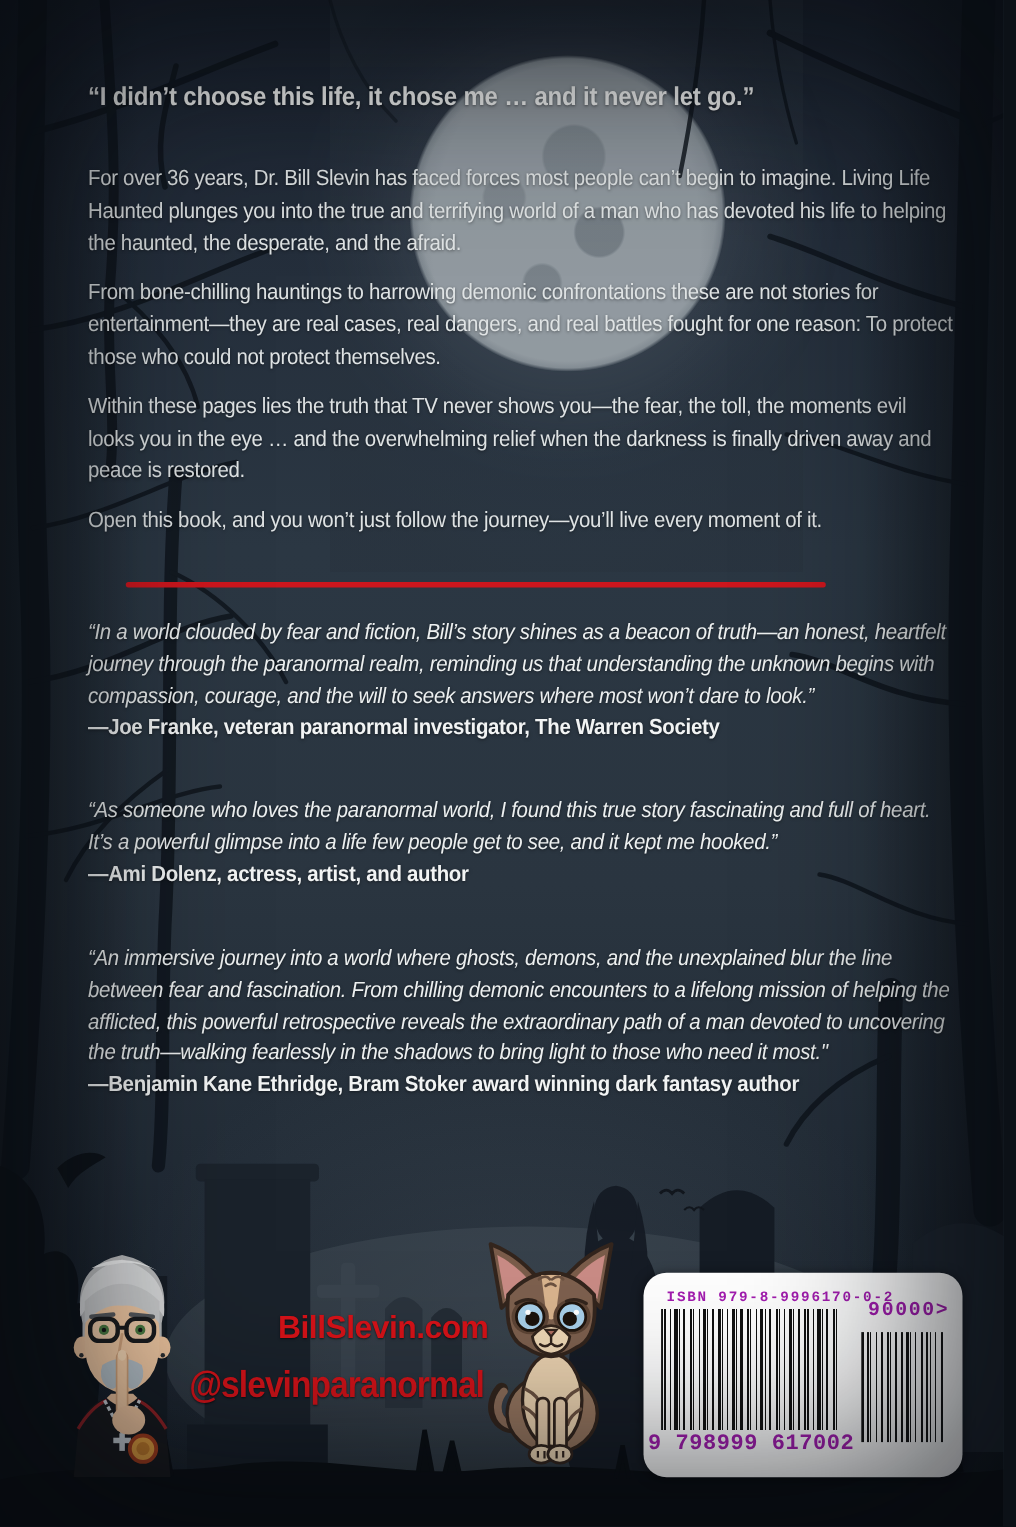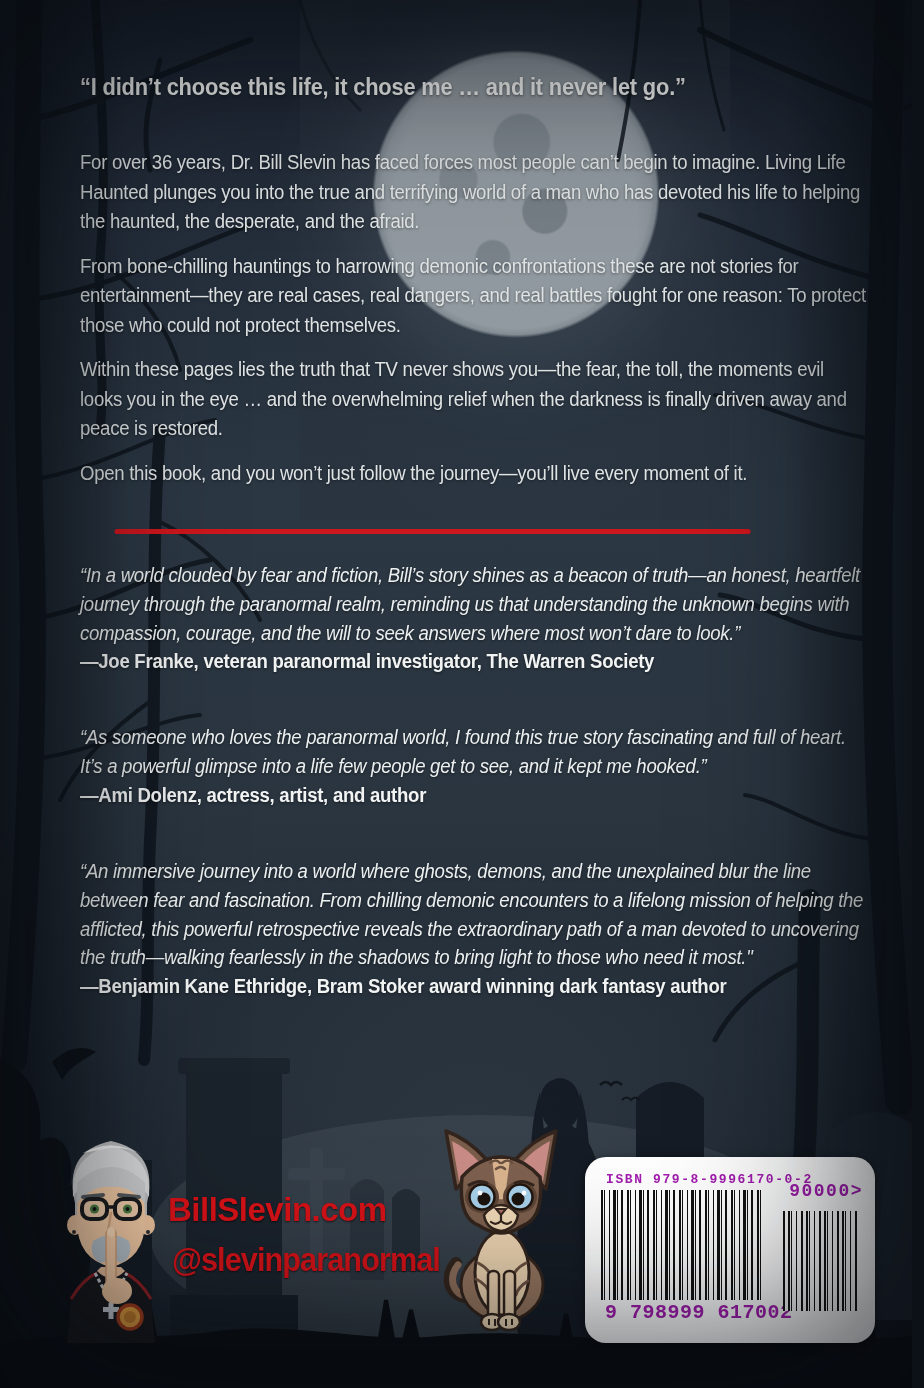--- a/index.html
+++ b/index.html
@@ -45,22 +45,22 @@
   .blurb.last{margin-bottom:0;}
   .divider{margin:41px 0 27px 37px;width:685px;height:5px;border-radius:3px;background:#cd161d;}
   .testimonial{margin:0 0 47px 0;}
   .testimonial.t3{margin-bottom:51px;}
   .quote{margin:0;font-style:italic;font-size:20px;line-height:28.8px;letter-spacing:-.3px;
     color:#edf0f0;text-shadow:0 1px 3px rgba(0,0,0,.45);}
   .attribution{margin:0;font-size:20px;line-height:29px;font-weight:700;letter-spacing:-.3px;
     color:#f2f4f4;text-shadow:0 1px 3px rgba(0,0,0,.5);}
   
   .site-url{
-    position:absolute;left:168px;top:1191px;width:276px;text-align:left;
-    font-size:33px;font-weight:700;letter-spacing:-.5px;color:#d51218;
+    position:absolute;left:168px;top:1191px;width:276px;text-align:right;
+    font-size:29px;font-weight:700;letter-spacing:-.5px;color:#d51218;
     text-shadow:0 1px 2px rgba(0,0,0,.6);
   }
   .social-handle{
     position:absolute;left:156px;top:1240px;width:300px;text-align:center;
     font-size:34px;font-weight:700;letter-spacing:-1px;color:#d51218;
     transform:scaleX(.9);transform-origin:center top;
     text-shadow:0 1px 2px rgba(0,0,0,.6);
   }
   .avatar-svg{position:absolute;left:53px;top:1133px;}
   .cat-svg{position:absolute;left:440px;top:1123px;}
@@ -69,21 +69,21 @@
     position:absolute;left:585px;top:1157px;width:290px;height:186px;
     background:#fefefe;border-radius:21px;box-shadow:0 2px 10px rgba(0,0,0,.5);
     color:#a21caf;
   }
   .bc-isbn{position:absolute;left:21px;top:15px;font-family:"Liberation Mono",monospace;
     font-size:13px;font-weight:700;letter-spacing:1.6px;white-space:nowrap;}
   .bc-bars-main{position:absolute;left:16px;top:33px;width:162px;height:110px;
     background:repeating-linear-gradient(90deg,
       #111 0 2px,#fff 2px 3px,#111 3px 4px,#fff 4px 8px,#111 8px 9px,#fff 9px 12px,
       #111 12px 15px,#fff 15px 16px,#111 16px 17px,#fff 17px 20px,#111 20px 22px,#fff 22px 26px);}
-  .bc-digits{position:absolute;left:20px;top:144px;width:184px;text-align:center;
+  .bc-digits{position:absolute;left:4px;top:144px;width:184px;text-align:center;
     font-family:"Liberation Mono",monospace;font-size:20px;font-weight:700;letter-spacing:.5px;white-space:nowrap;}
   .bc-price{position:absolute;left:192px;top:24px;width:86px;text-align:right;
     font-family:"Liberation Mono",monospace;font-size:18px;font-weight:700;letter-spacing:1.5px;white-space:nowrap;}
   .bc-bars-addon{position:absolute;left:198px;top:54px;width:76px;height:100px;
     background:repeating-linear-gradient(90deg,
       #111 0 2px,#fff 2px 5px,#111 5px 7px,#fff 7px 8px,#111 8px 9px,#fff 9px 13px,
       #111 13px 14px,#fff 14px 18px);}
 </style>
 </head>
 <body>

